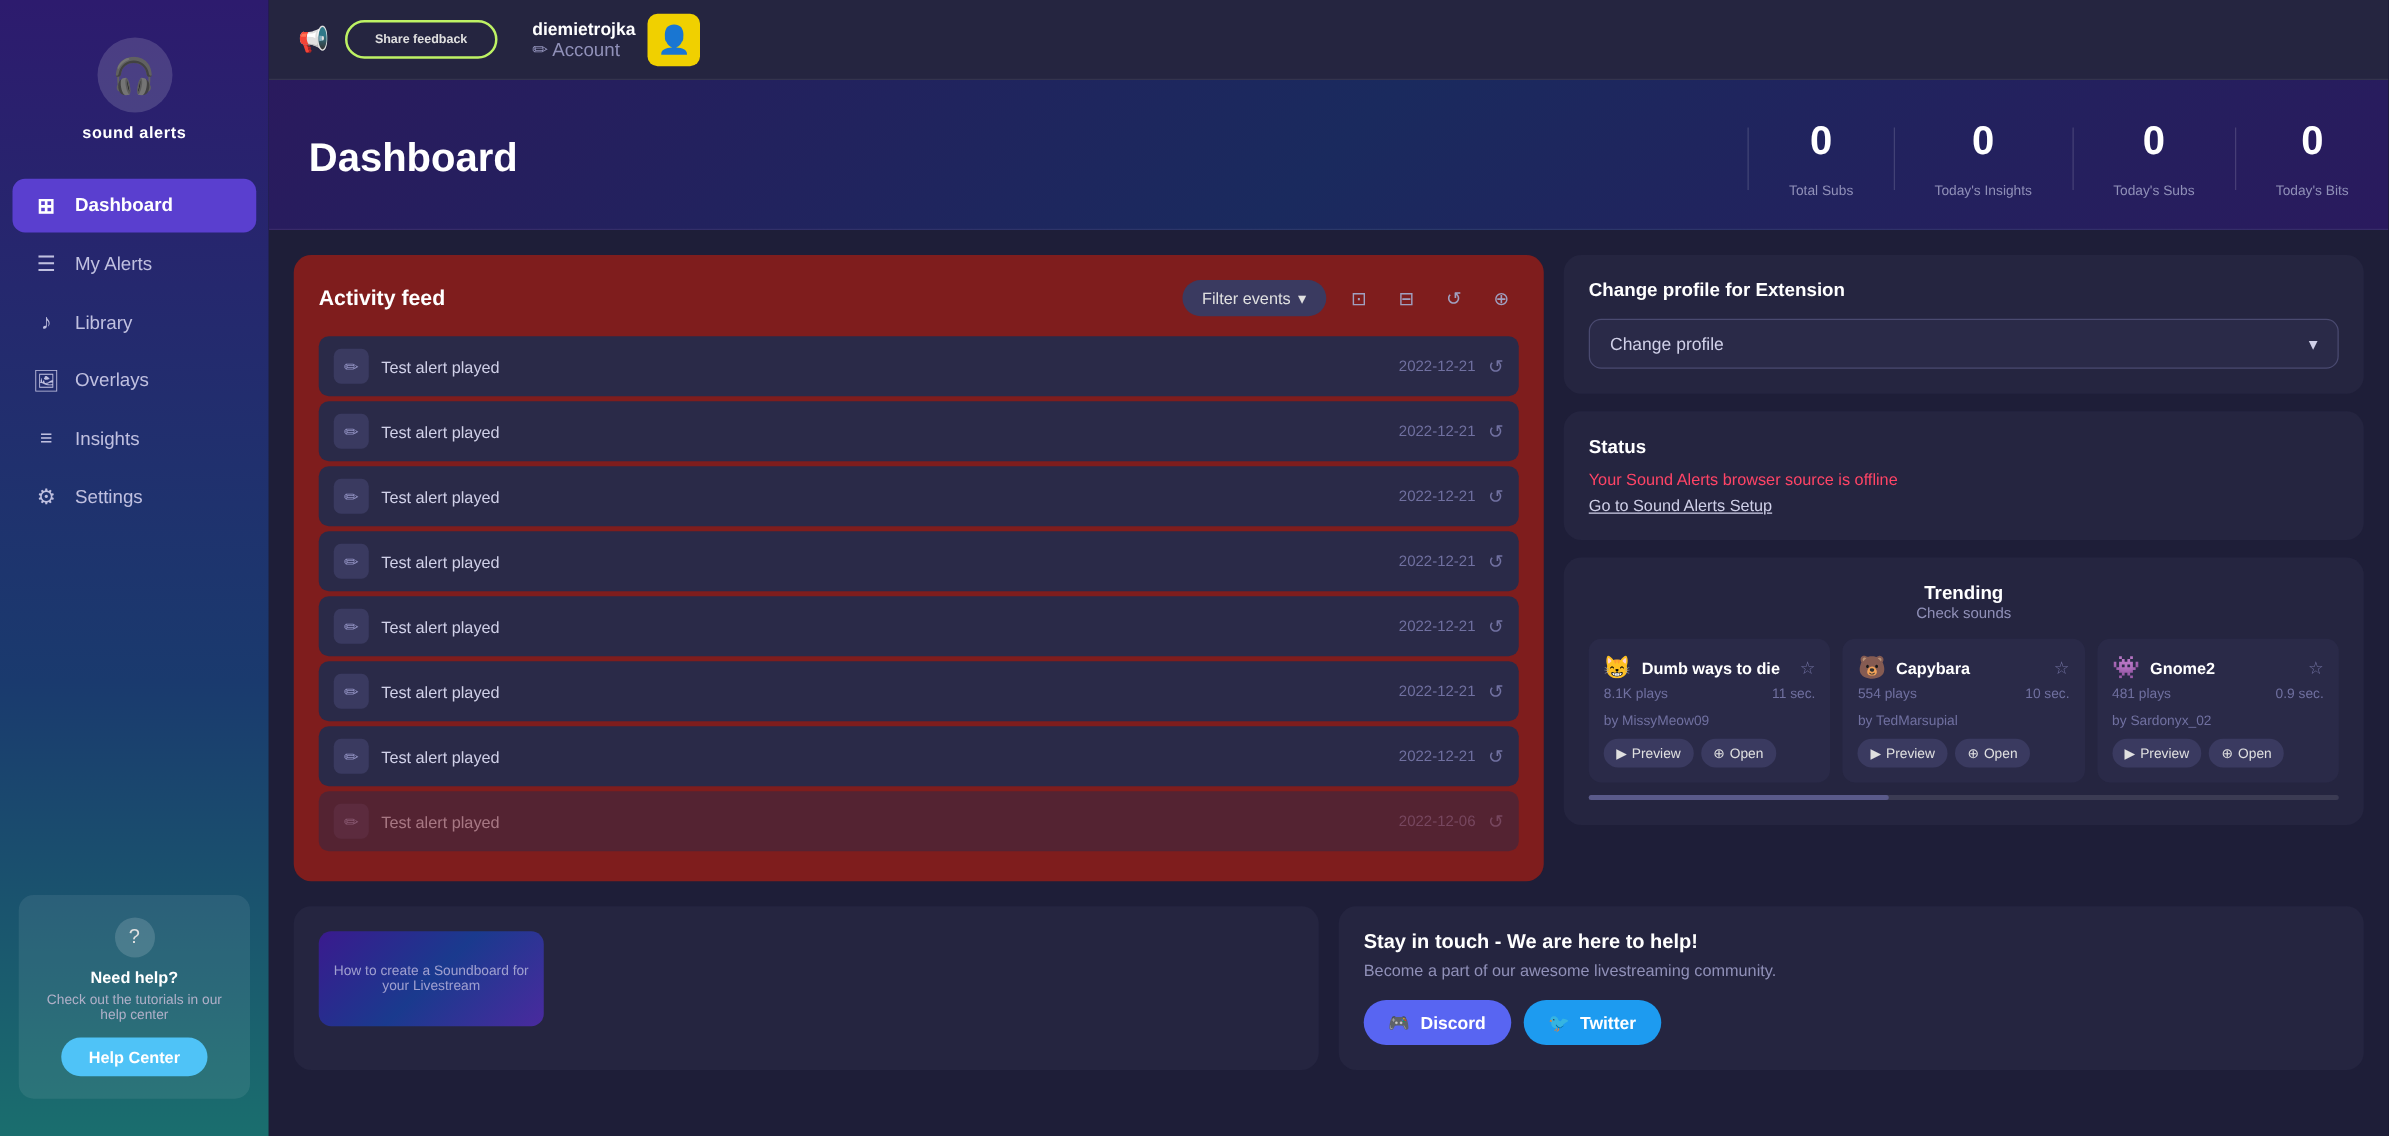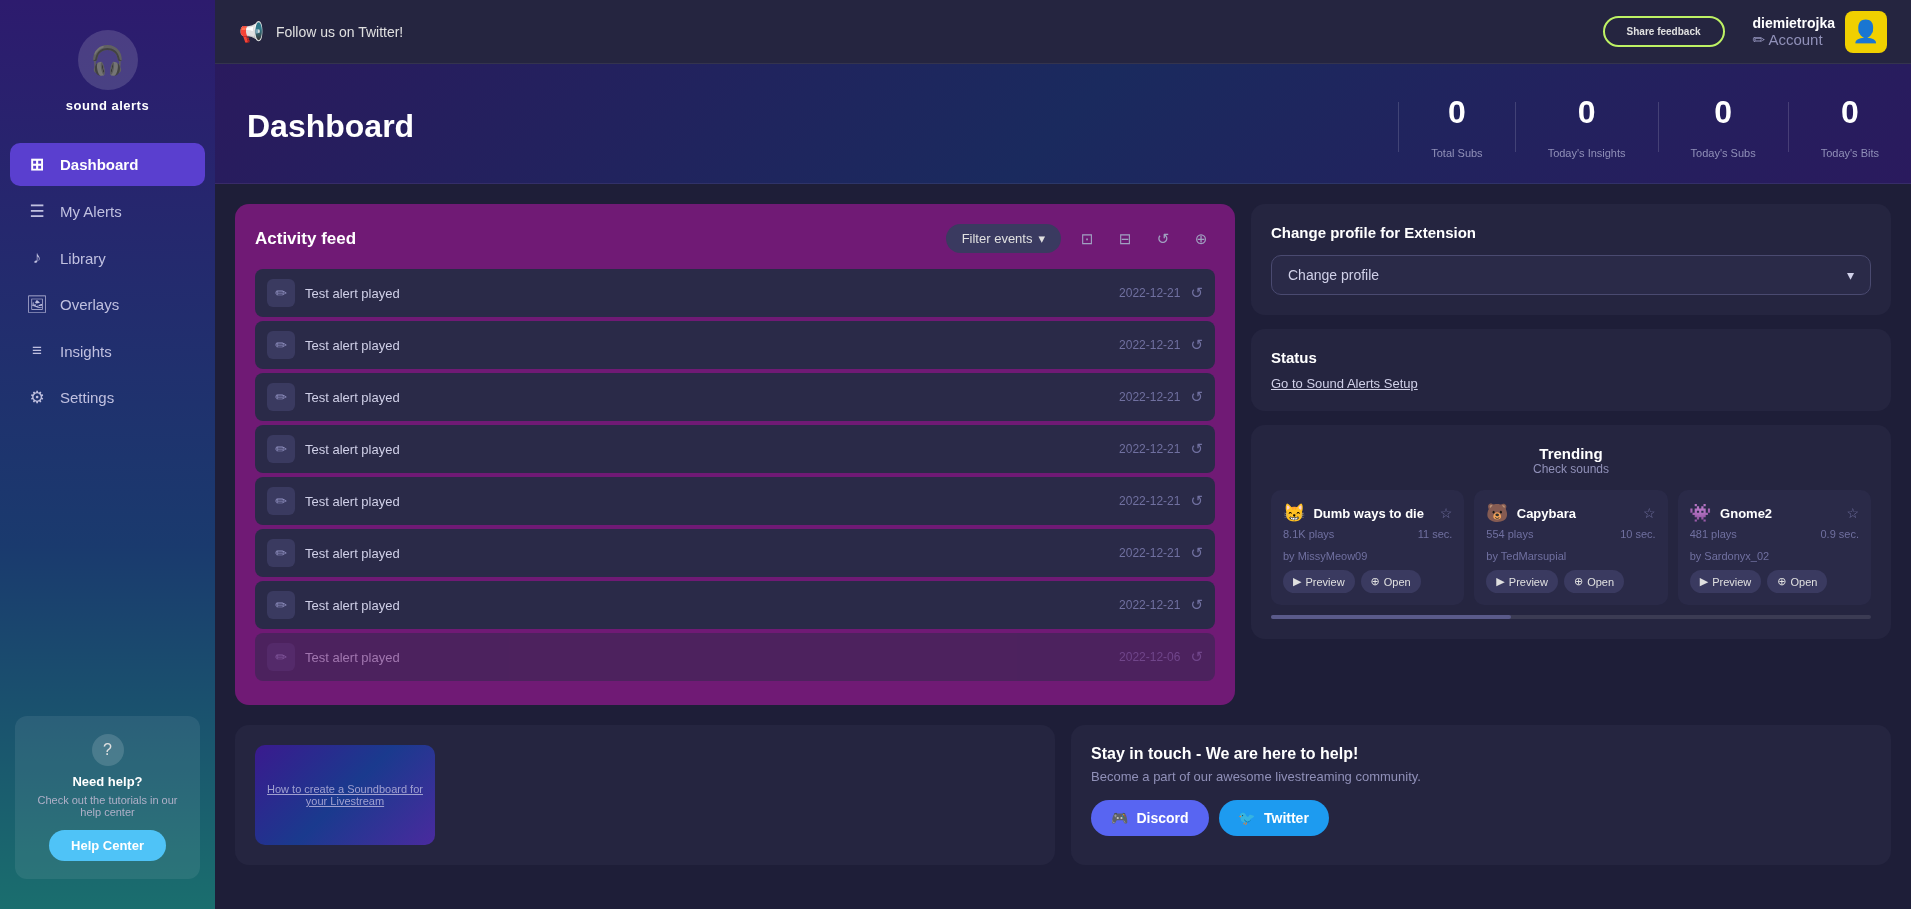--- a/index.html
+++ b/index.html
@@ -223,21 +223,21 @@
     .main-grid {
       display: grid;
       grid-template-columns: 1fr 640px;
       gap: 0;
       padding: 20px 20px;
       gap: 16px;
     }
 
     
     .activity-feed-card {
-      background: #701a75;
+      background: #7f1d1d;
       border-radius: 14px;
       padding: 20px;
     }
     .feed-header {
       display: flex;
       align-items: center;
       margin-bottom: 16px;
       gap: 12px;
     }
     .feed-title {
@@ -460,31 +460,30 @@
       background: #252540;
       border-radius: 14px;
       padding: 20px;
       display: flex;
       gap: 16px;
       align-items: flex-start;
     }
     .blog-thumb {
       width: 180px;
       min-width: 180px;
-      height: 100px;
+      height: 76px;
       border-radius: 10px;
       background: linear-gradient(135deg, #3a1a8e, #1a3a8e, #4a2a9e);
       display: flex;
       align-items: center;
       justify-content: center;
       font-size: 11px;
       color: #a0a0d0;
       text-align: center;
       padding: 2px;
-      text-decoration: underline;
     }
     .blog-content {}
     .blog-latest-label {
       font-size: 12px;
       color: #9090b8;
       margin-bottom: 4px;
     }
     .blog-title {
       font-size: 16px;
       font-weight: 700;
@@ -598,21 +597,20 @@
     <div class="help-title">Need help?</div>
     <div class="help-desc">Check out the tutorials in our help center</div>
     <button class="help-btn">Help Center</button>
   </div>
 </div>
 
 <div class="main">
 
   <div class="topbar">
     <span class="topbar-twitter-icon">📢</span>
-    <span class="topbar-follow-text">Follow us on Twitter!</span>
     <button class="topbar-share-btn">Share feedback</button>
     <div class="topbar-user">
       <div>
         <div class="topbar-username">diemietrojka</div>
         <div class="topbar-account-label">✏ Account</div>
       </div>
       <div class="topbar-avatar">👤</div>
     </div>
   </div>
 
@@ -718,20 +716,21 @@
         <div class="profile-card">
           <div class="profile-card-title">Change profile for Extension</div>
           <div class="profile-dropdown">
             <span>Change profile</span>
             <span>▾</span>
           </div>
         </div>
 
         <div class="status-card">
           <div class="status-title">Status</div>
+          <div class="status-offline">Your Sound Alerts browser source is offline</div>
           <div class="status-setup-link">Go to Sound Alerts Setup</div>
         </div>
 
         <div class="trending-card">
           <div class="trending-header">
             <span class="trending-title">Trending</span>
             <span class="more-sounds-link">Check sounds</span>
           </div>
           <div class="trending-grid">
 

